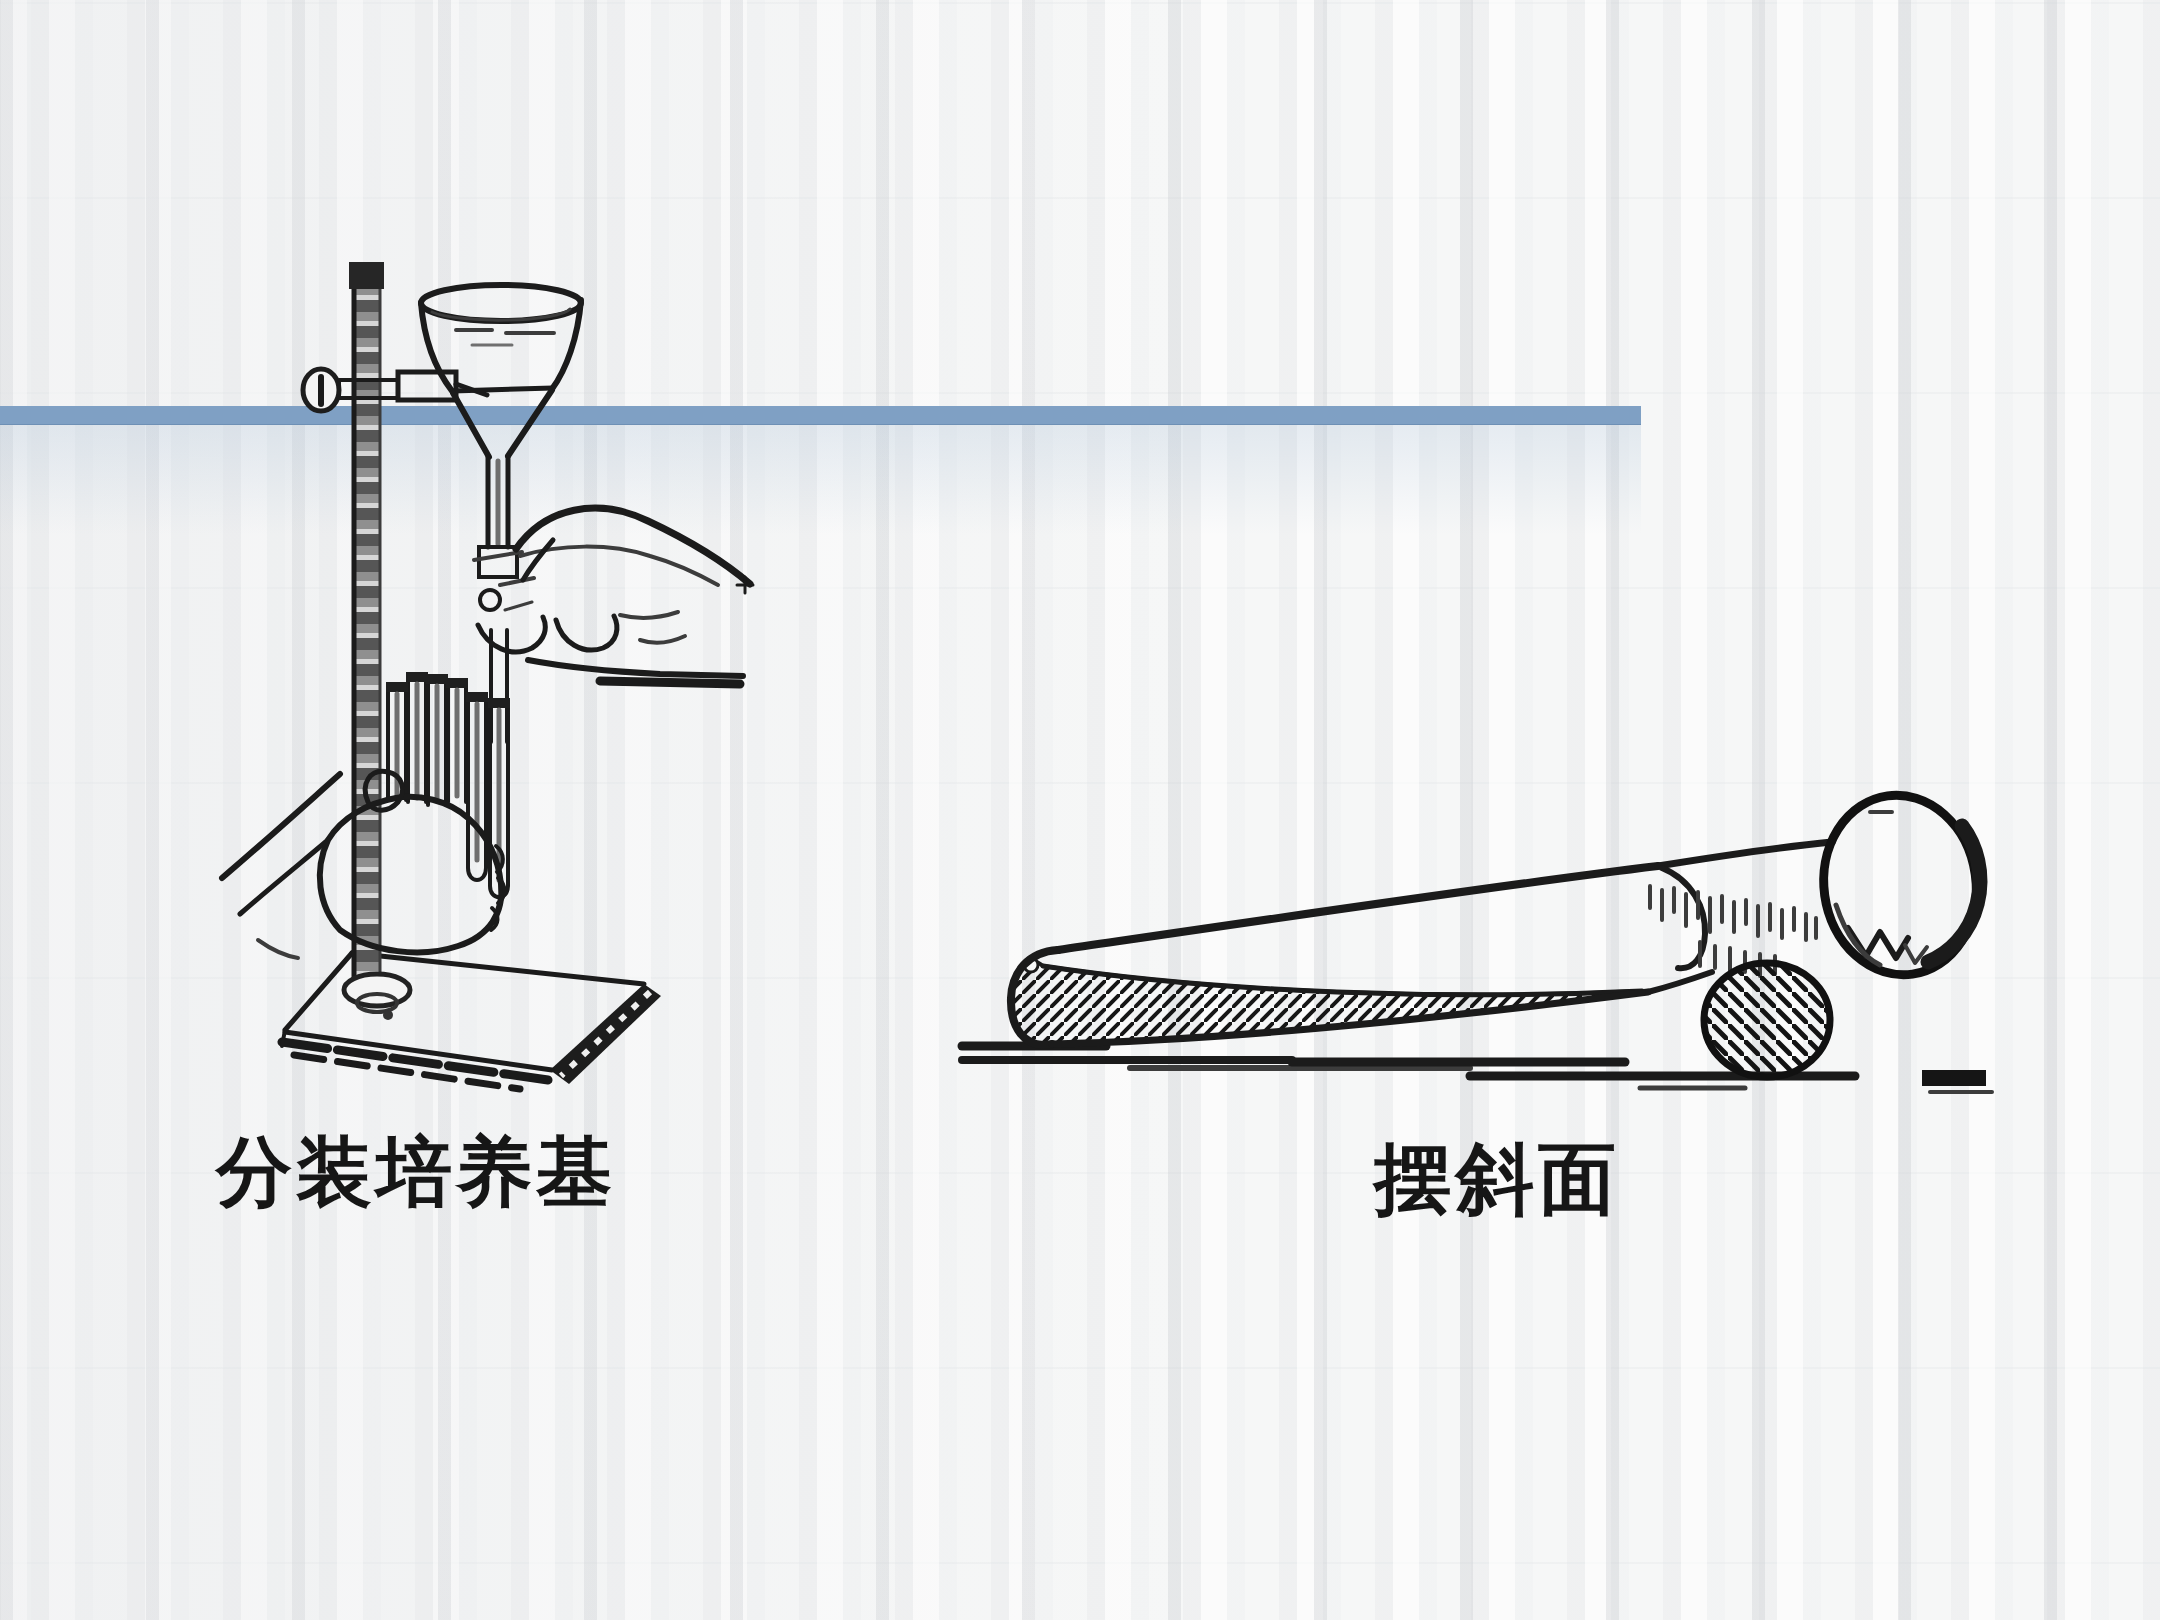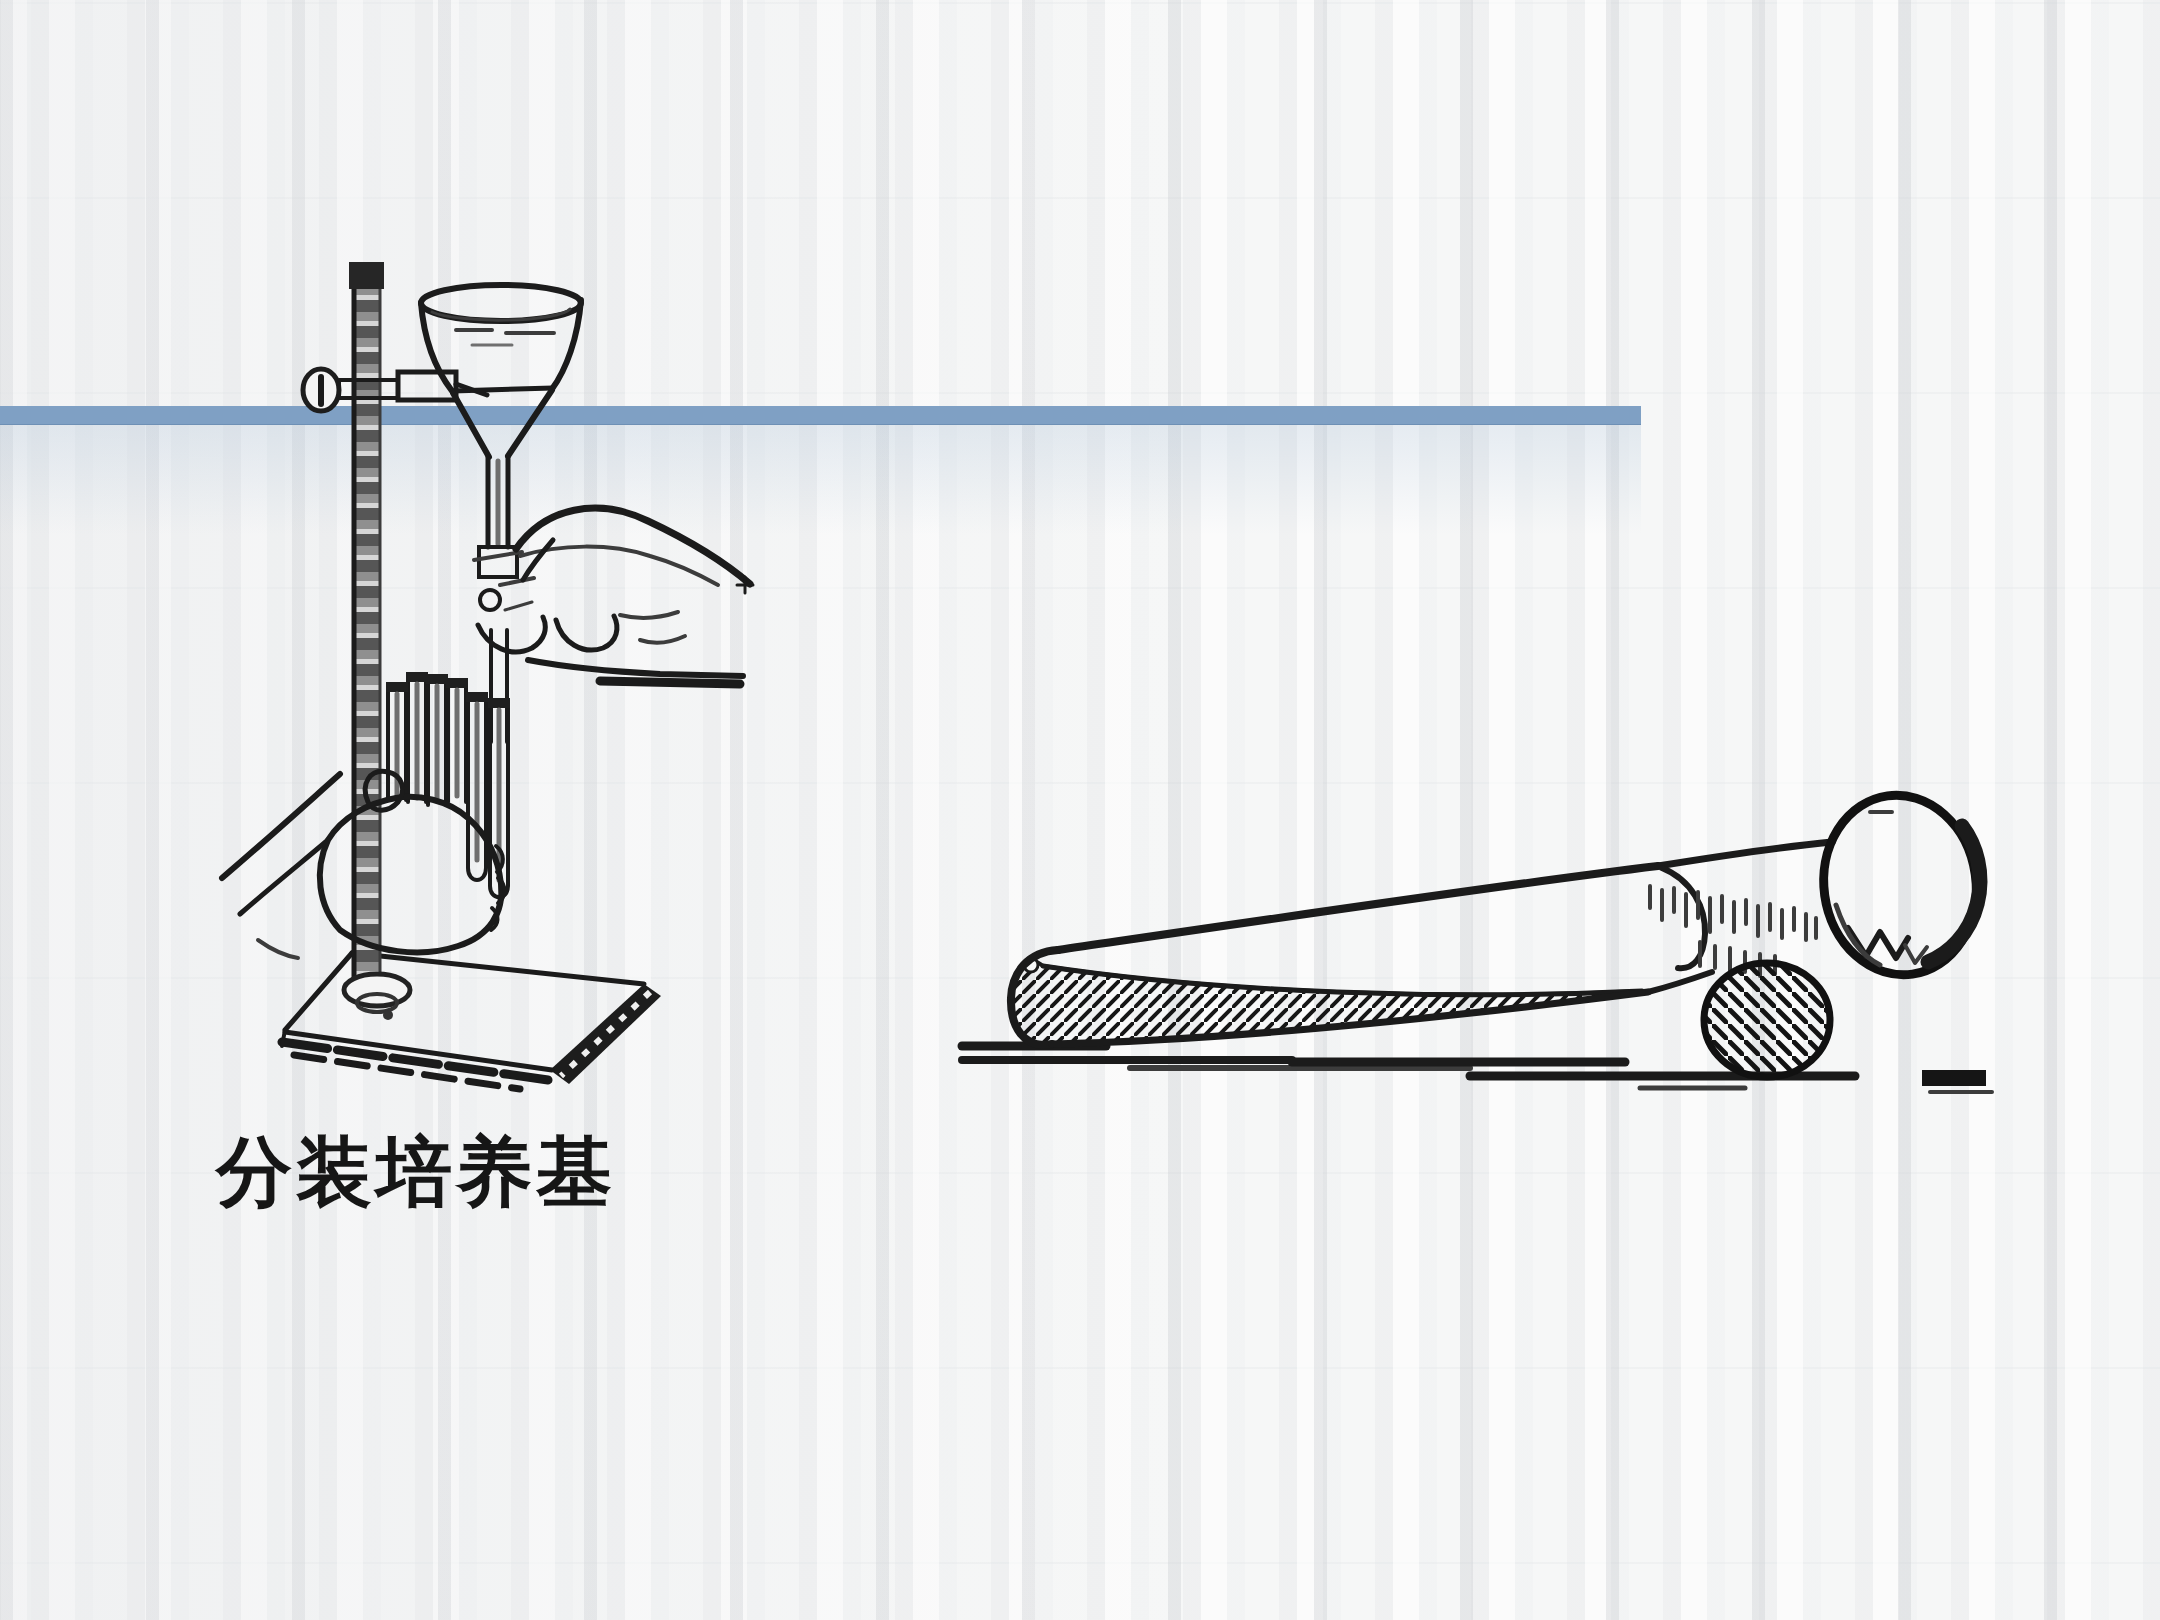--- a/index.html
+++ b/index.html
@@ -189,14 +189,15 @@
       <path class="ink2" stroke-width="4" d="M1905,945 l10,18 l12,-16 M1870,812 h22"></path>
       <path class="ink2" stroke-width="5" d="M1836,905 C1846,935 1860,955 1880,965"></path>
     </g>
 
     <g>
       <ellipse cx="1767" cy="1020" rx="63" ry="57" fill="url(#rollHatch)" stroke="#111" stroke-width="7"></ellipse>
     </g>
   </svg>
 
   <div id="caption-left" class="caption">分装培养基</div>
+  <div id="caption-right" class="caption">摆斜面</div>
 
 </div>
 
 </body></html>

